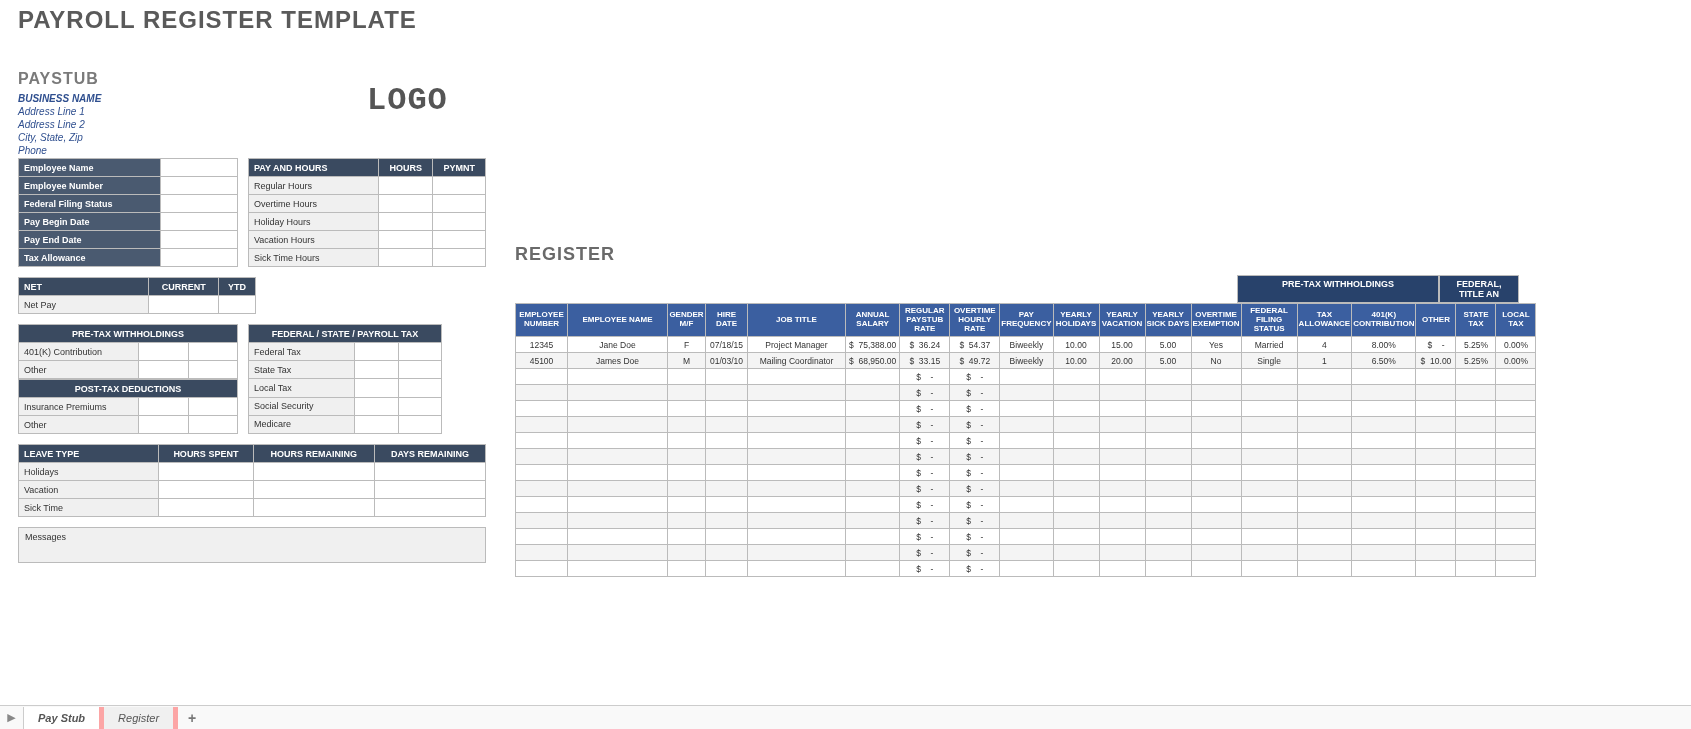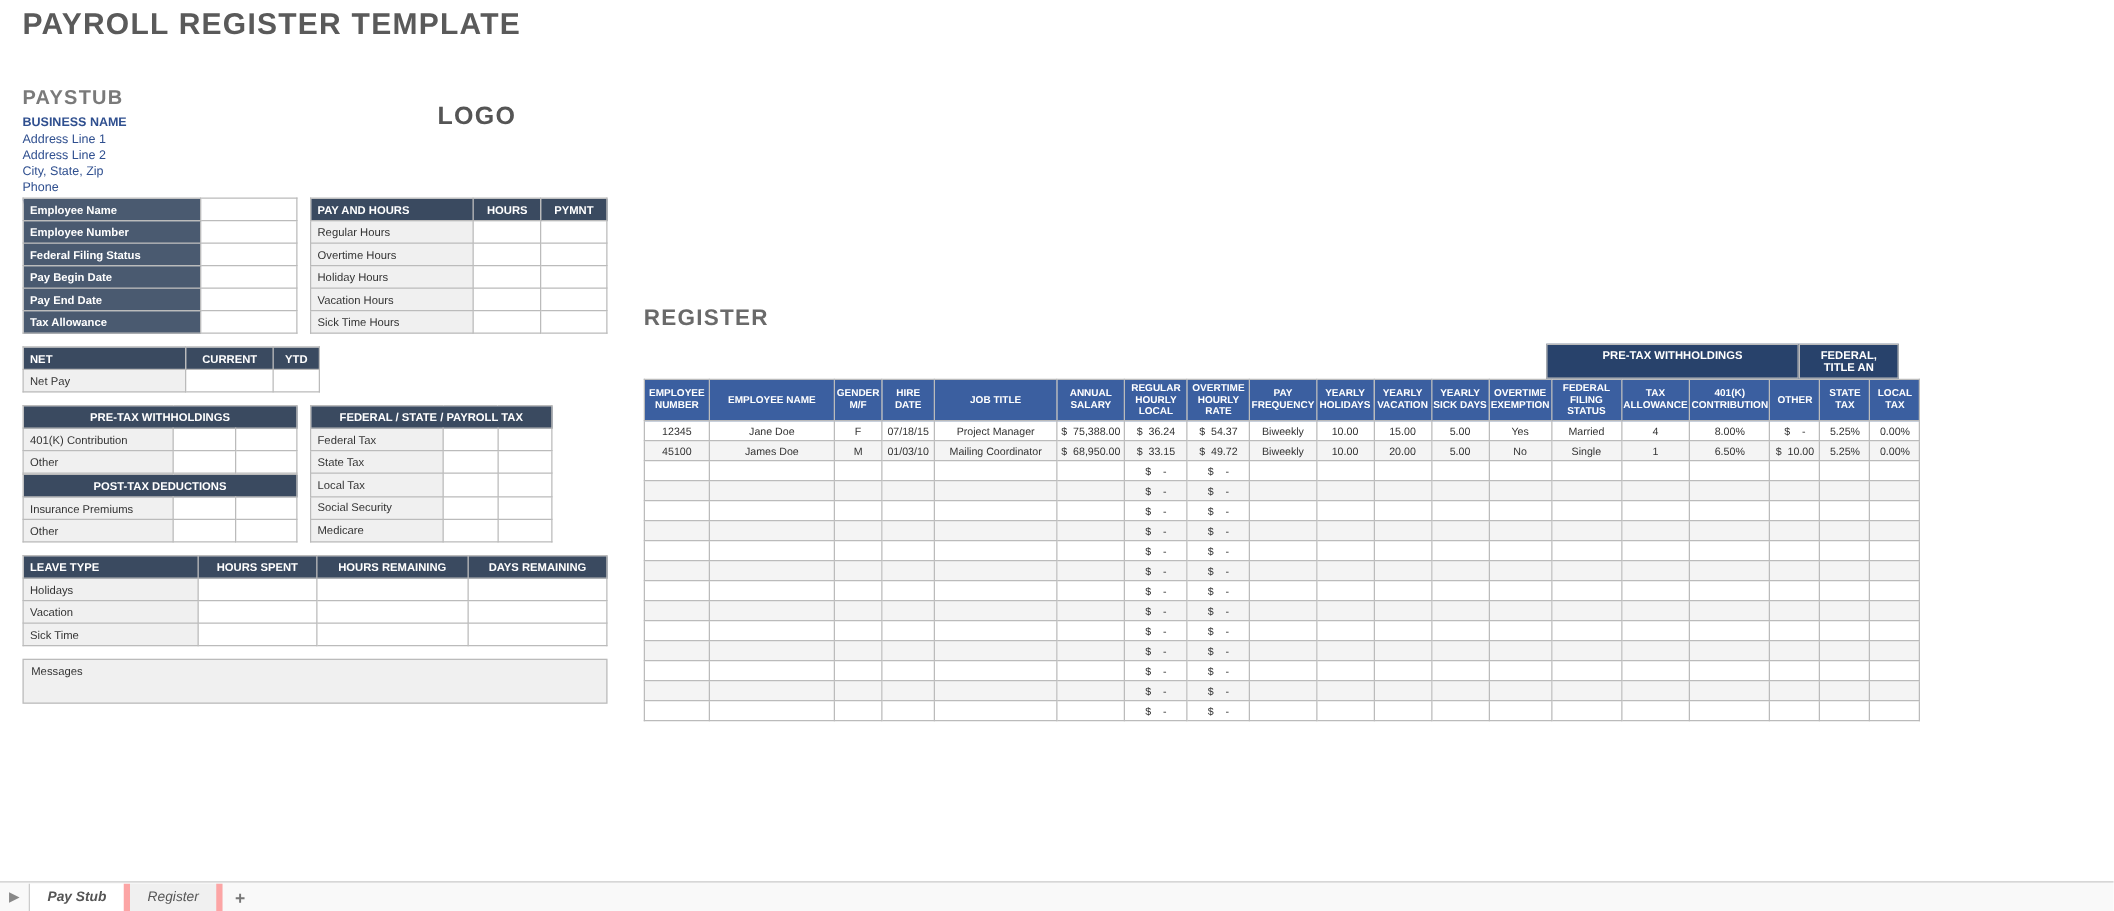--- a/index.html
+++ b/index.html
@@ -24,30 +24,32 @@
     color: #7a7a7a;
     letter-spacing: 1px;
     padding: 2px 0 0 18px;
     margin-top: 34px;
   }
   .biz-block {
     padding: 4px 0 8px 18px;
     font-size: 10px;
     color: #2f4f8f;
     line-height: 1.3;
+    font-style: italic;
   }
   .biz-block .biz-name { font-weight: bold; }
   .logo {
     position: absolute;
-    left: 350px;
+    left: 367px;
     top: 82px;
-    font-size: 20px;
+    font-size: 32px;
     font-weight: bold;
     color: #555;
     letter-spacing: 1px;
+    font-family: Liberation Mono, monospace;
   }
   .left-col {
     position: absolute;
     left: 18px;
     top: 158px;
     width: 468px;
   }
   table.box {
     border-collapse: collapse;
     width: 100%;
@@ -423,21 +425,21 @@
         <col style="width: 40px;">
       </colgroup>
     <thead>
         <tr id="reg-head">
           <th>EMPLOYEE NUMBER</th>
           <th>EMPLOYEE NAME</th>
           <th>GENDER M/F</th>
           <th>HIRE DATE</th>
           <th>JOB TITLE</th>
           <th>ANNUAL SALARY</th>
-          <th>REGULAR HOURLY LOCAL</th>
+          <th>REGULAR PAYSTUB RATE</th>
           <th>OVERTIME HOURLY RATE</th>
           <th>PAY FREQUENCY</th>
           <th>YEARLY HOLIDAYS</th>
           <th>YEARLY VACATION</th>
           <th>YEARLY SICK DAYS</th>
           <th>OVERTIME EXEMPTION</th>
           <th>FEDERAL FILING STATUS</th>
           <th>TAX ALLOWANCE</th>
           <th>401(K) CONTRIBUTION</th>
           <th>OTHER</th>

